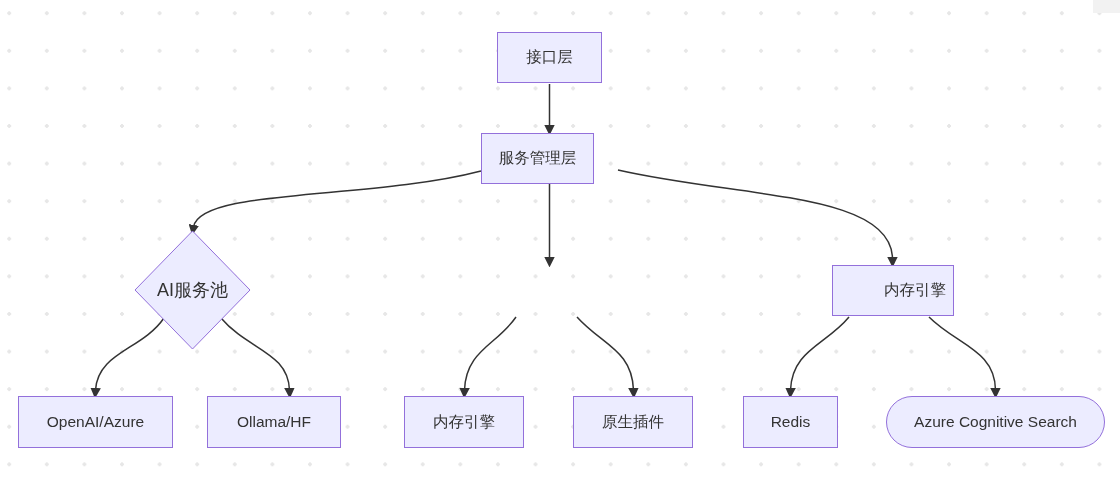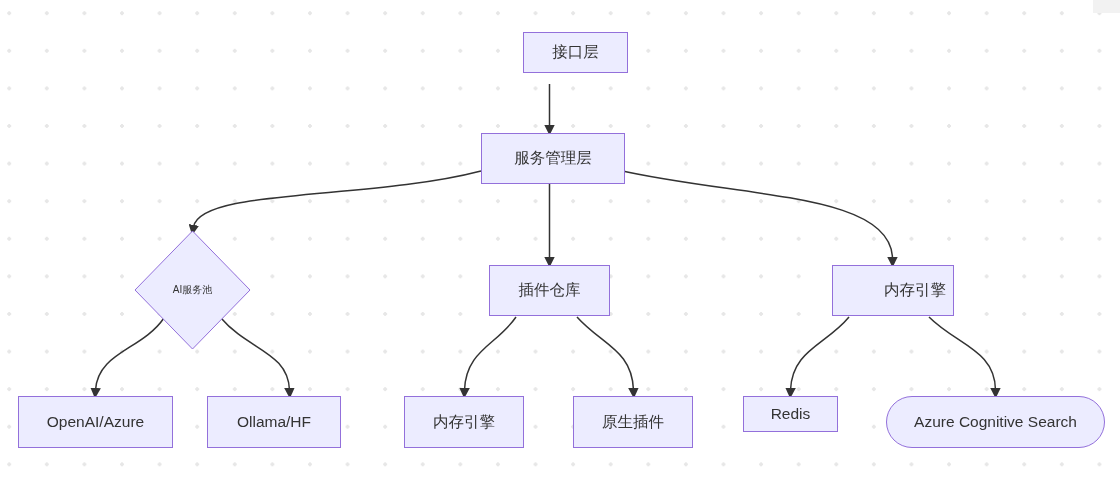--- a/index.html
+++ b/index.html
@@ -38,21 +38,21 @@
     z-index: 2;
   }
   .diamond-wrap svg { display: block; }
   .diamond-label {
     position: absolute;
     left: 0; top: 0; right: 0; bottom: 0;
     display: flex;
     align-items: center;
     justify-content: center;
     color: #333333;
-    font-size: 10px;
+    font-size: 18px;
     white-space: nowrap;
   }
   #edge-layer {
     position: absolute;
     left: 0; top: 0;
     width: 1120px;
     height: 487px;
     z-index: 1;
     pointer-events: none;
   }
@@ -87,38 +87,35 @@
     <path class="edge" d="M 549.5,184 L 549.5,259" marker-end="url(#arrow)"></path>
     <path class="edge" d="M 618,170 C 740,198 892,192 892.5,259" marker-end="url(#arrow)"></path>
     <path class="edge" d="M 164,318 C 142,350 98,352 95.5,390" marker-end="url(#arrow)"></path>
     <path class="edge" d="M 221,318 C 248,350 288,352 289.5,390" marker-end="url(#arrow)"></path>
     <path class="edge" d="M 516,317 C 497,345 466,350 464.5,390" marker-end="url(#arrow)"></path>
     <path class="edge" d="M 577,317 C 602,345 632,350 633.5,390" marker-end="url(#arrow)"></path>
     <path class="edge" d="M 849,317 C 826,345 792,350 790.5,390" marker-end="url(#arrow)"></path>
     <path class="edge" d="M 929,317 C 957,345 995,350 995.5,390" marker-end="url(#arrow)"></path>
   </svg>
 
-  <div class="node" style="left:497px; top:32px; width:105px; height:41px;margin-left:26px;">
+  <div class="node" style="left:497px; top:32px; width:105px; height:51px;">
     <span>接口层</span>
   </div>
 
-  <div class="node" style="left:481px; top:133px; width:144px; height:51px;">
+  <div class="node" style="left:481px; top:133px; width:113px; height:51px;">
     <span>服务管理层</span>
   </div>
 
   <div class="diamond-wrap" style="left:134px; top:230px; width:117px; height:120px;">
     <svg width="117" height="120" viewBox="0 0 117 120" xmlns="http://www.w3.org/2000/svg">
       <polygon points="58.5,1 116,60 58.5,119 1,60" fill="#ECECFF" stroke="#9370DB" stroke-width="1"></polygon>
     </svg>
     <div class="diamond-label">AI服务池</div>
   </div>
 
-  <div class="node" style="left:489px; top:265px; width:121px; height:51px;">
-    <span>插件仓库</span>
-  </div>
 
   <div class="node" style="left:832px; top:265px; width:122px; height:51px;padding-left:44px;">
     <span>内存引擎</span>
   </div>
 
   <div class="node" style="left:18px; top:396px; width:155px; height:52px;justify-content:center;">
     <span>OpenAI/Azure</span>
   </div>
 
   <div class="node" style="left:207px; top:396px; width:134px; height:52px;">
@@ -126,21 +123,21 @@
   </div>
 
   <div class="node" style="left:404px; top:396px; width:120px; height:52px;">
     <span>内存引擎</span>
   </div>
 
   <div class="node" style="left:573px; top:396px; width:120px; height:52px;">
     <span>原生插件</span>
   </div>
 
-  <div class="node" style="left:743px; top:396px; width:95px; height:36px;">
+  <div class="node" style="left:743px; top:396px; width:95px; height:52px;">
     <span>Redis</span>
   </div>
 
   <div class="node" style="left:886px; top:396px; width:219px; height:52px;border-radius:26px;">
     <span>Azure Cognitive Search</span>
   </div>
 
   <div class="viewport-corner"></div>
 
 </div>

